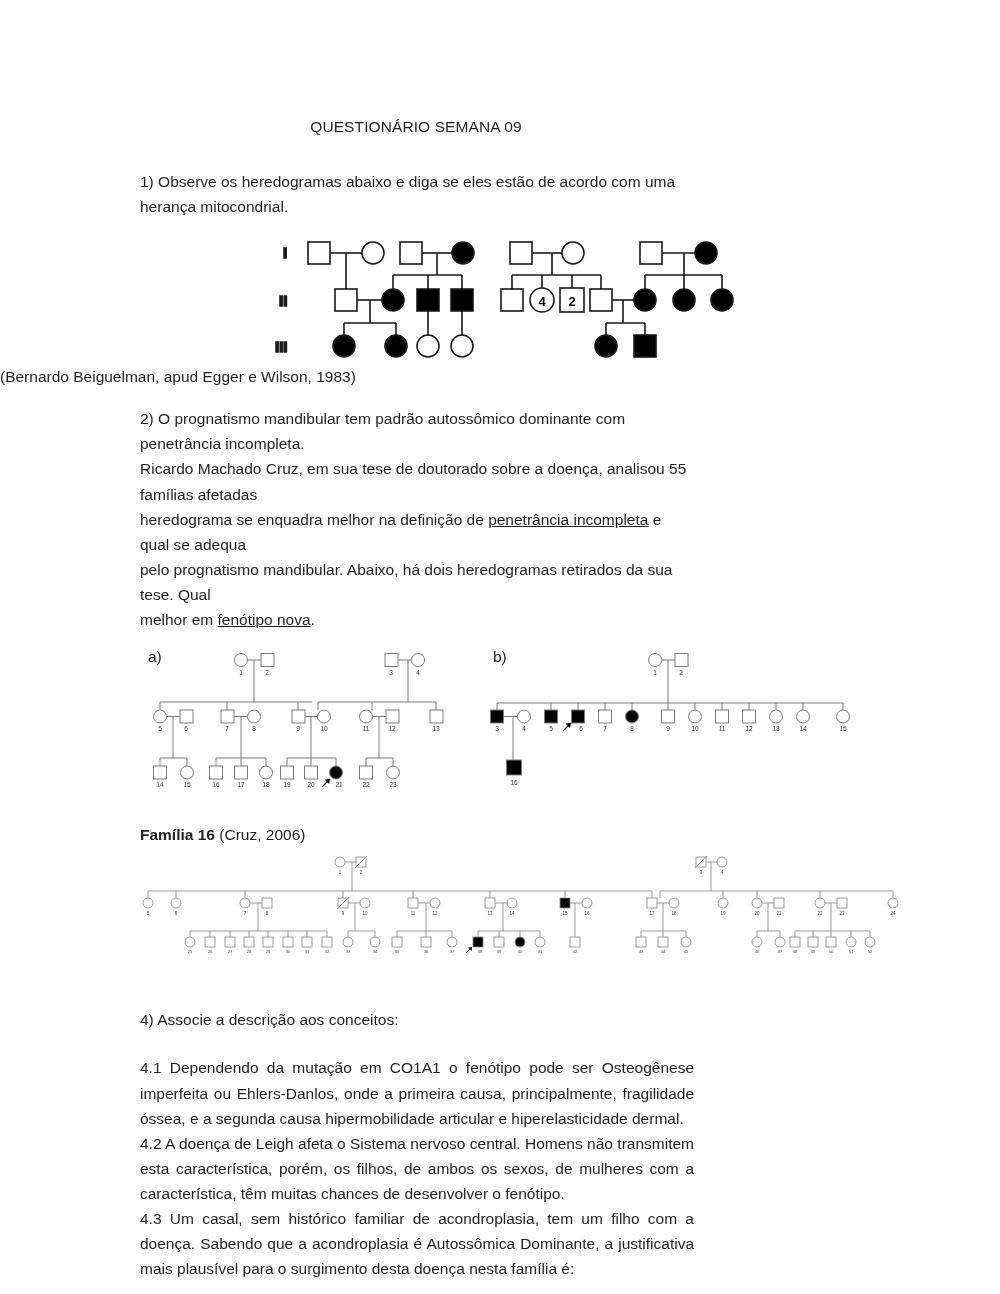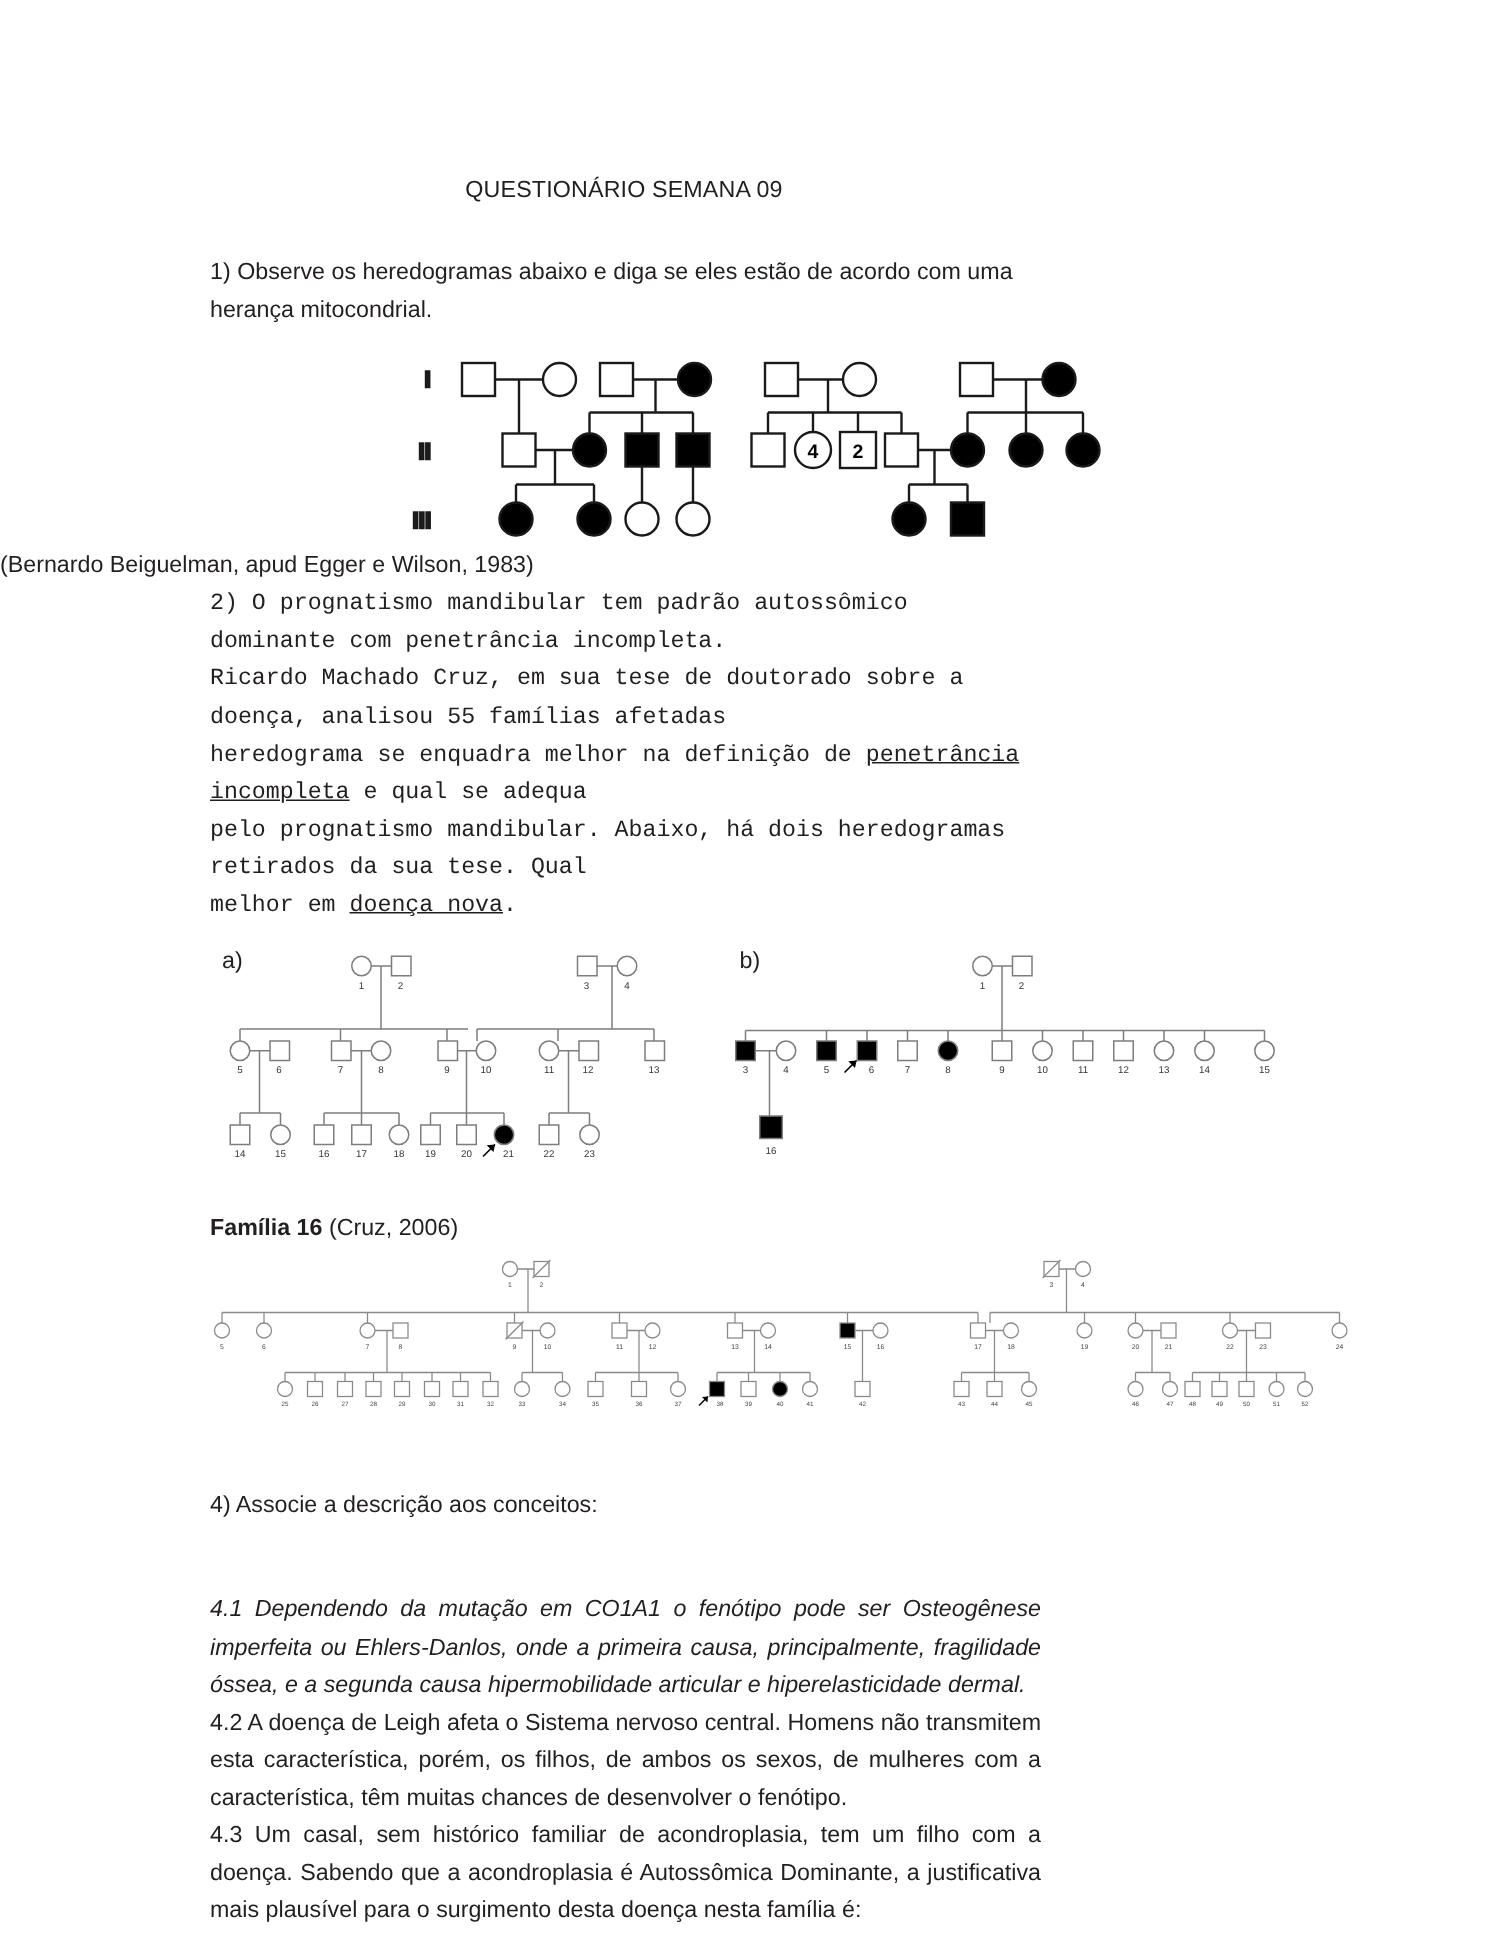--- a/index.html
+++ b/index.html
@@ -144,26 +144,26 @@
         <line x1="606" y1="92" x2="606" y2="104"></line>
         <line x1="645" y1="92" x2="645" y2="104"></line>
 
         <circle cx="606" cy="115" r="11" fill="#000"></circle>
         <rect x="634" y="104" width="22" height="22" fill="#000"></rect>
       </g>
     </svg>
     <div class="cap">(Bernardo Beiguelman, apud Egger e Wilson, 1983)</div>
   </div>
 
-  <div class="block q2" style="margin-top:4px;font-family:Liberation Mono, monospace;">
+  <div class="block q2" style="margin-top:20px;">
     <div>2) O prognatismo mandibular tem padrão autossômico dominante com penetrância incompleta.</div>
     <div>Ricardo Machado Cruz, em sua tese de doutorado sobre a doença, analisou 55 famílias afetadas</div>
     <div>heredograma se enquadra melhor na definição de <u>penetrância incompleta</u> e qual se adequa</div>
     <div>pelo prognatismo mandibular. Abaixo, há dois heredogramas retirados da sua tese. Qual</div>
-    <div>melhor em <u>doença nova</u>.</div>
+    <div>melhor em <u>fenótipo nova</u>.</div>
   </div>
 
   <div style="position:relative; margin-top:4px;">
     <div style="position:absolute; left:148px; top:0;" class="sub-lbl">a)</div>
     <div style="position:absolute; left:493px; top:0;" class="sub-lbl">b)</div>
 
     <svg width="1000" height="150" viewBox="0 0 1000 150" style="margin-top:16px;">
       <g stroke="#7d7d7d" stroke-width="1" fill="none">
 
         <circle cx="241" cy="12" r="6.5" fill="#fff"></circle>
@@ -549,17 +549,17 @@
         <circle cx="851" cy="89" r="5" fill="#fff"></circle>
         <text x="851" y="100" text-anchor="middle" font-size="4.2" fill="#444" stroke="none">51</text>
         <circle cx="870" cy="89" r="5" fill="#fff"></circle>
         <text x="870" y="100" text-anchor="middle" font-size="4.2" fill="#444" stroke="none">52</text>
       </g>
     </svg>
   </div>
 
   <div class="block" style="margin-top:44px;">4) Associe a descrição aos conceitos:</div>
 
-  <div class="block just" style="margin-top:44px;font-style:italic;">4.1 Dependendo da mutação em CO1A1 o fenótipo pode ser Osteogênese imperfeita ou Ehlers-Danlos, onde a primeira causa, principalmente, fragilidade óssea, e a segunda causa hipermobilidade articular e hiperelasticidade dermal.</div>
+  <div class="block just" style="margin-top:23px;">4.1 Dependendo da mutação em CO1A1 o fenótipo pode ser Osteogênese imperfeita ou Ehlers-Danlos, onde a primeira causa, principalmente, fragilidade óssea, e a segunda causa hipermobilidade articular e hiperelasticidade dermal.</div>
   <div class="block just" style="margin-top:0px;">4.2 A doença de Leigh afeta o Sistema nervoso central. Homens não transmitem esta característica, porém, os filhos, de ambos os sexos, de mulheres com a característica, têm muitas chances de desenvolver o fenótipo.</div>
   <div class="block just" style="margin-top:0px;">4.3 Um casal, sem histórico familiar de acondroplasia, tem um filho com a doença. Sabendo que a acondroplasia é Autossômica Dominante, a justificativa mais plausível para o surgimento desta doença nesta família é:</div>
 
 </div>
 
 </body></html>

